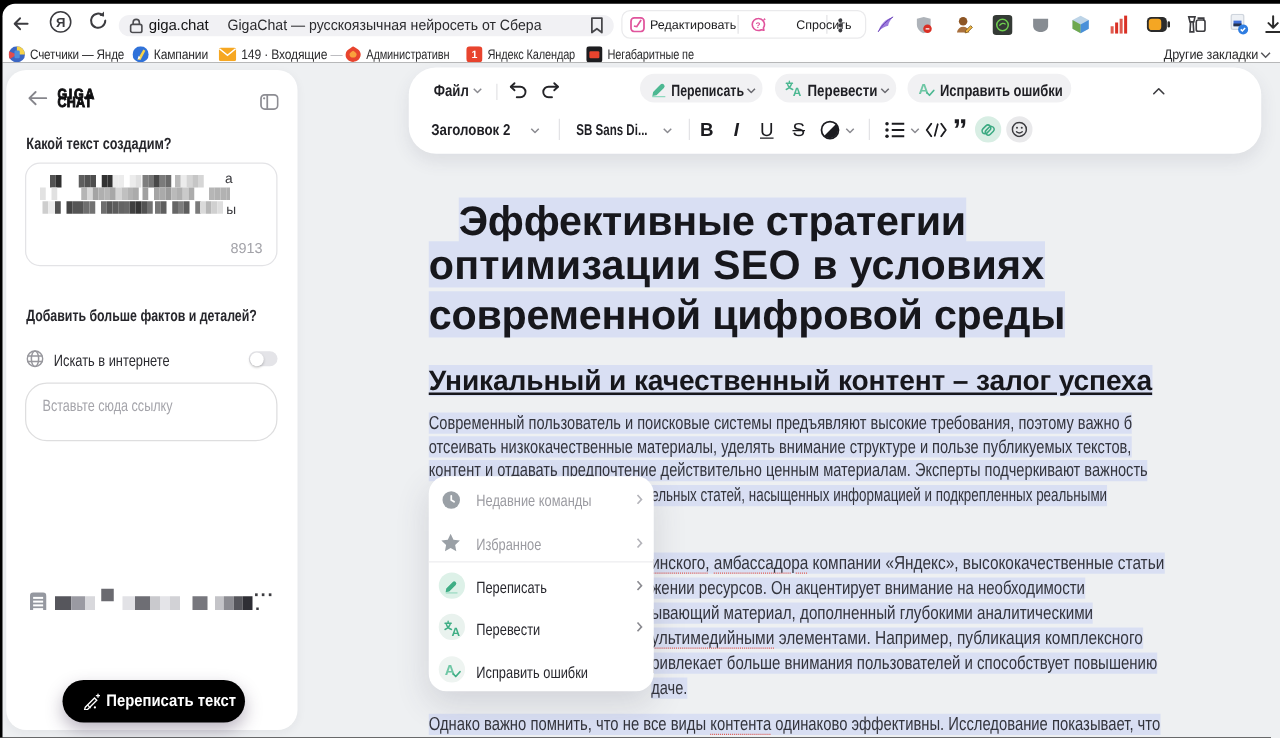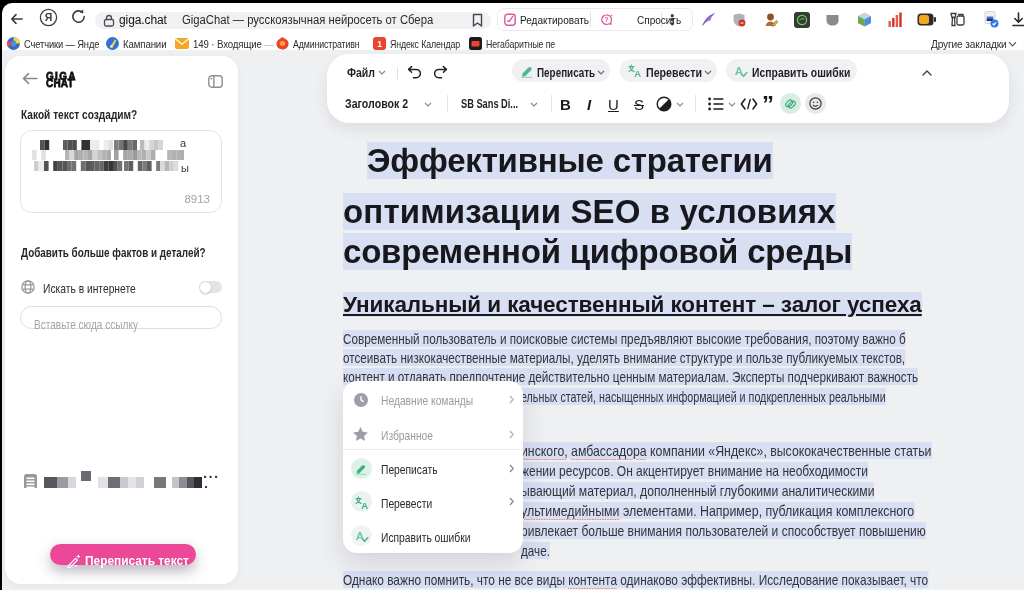--- a/index.html
+++ b/index.html
@@ -262,21 +262,21 @@
       <div class="abs" style="left:16px;top:189px;font-size:13px;font-weight:bold;color:#26262b;white-space:nowrap;transform:scaleX(.76);transform-origin:0 50%;">Добавить больше фактов и деталей?</div>
       <svg class="abs" style="left:16px;top:224px" width="14" height="14" viewBox="0 0 14 14">
           <circle cx="7" cy="7" r="6.2" stroke="#97979d" stroke-width="1.2" fill="none"></circle>
           <ellipse cx="7" cy="7" rx="2.9" ry="6.2" stroke="#97979d" stroke-width="1.2" fill="none"></ellipse>
           <path d="M1 4.8h12M1 9.2h12" stroke="#97979d" stroke-width="1.2" fill="none"></path>
         </svg>
       <div class="abs" style="left:38px;top:225px;font-size:13px;color:#2c2c31;white-space:nowrap;transform:scaleX(.79);transform-origin:0 50%;">Искать в интернете</div>
       <div class="abs" style="left:194px;top:225px;width:23px;height:12px;border-radius:6px;background:#e4e4e8;">
           <div class="abs" style="left:0.5px;top:0.5px;width:11px;height:11px;border-radius:50%;background:#fff;box-shadow:0 1px 2px rgba(0,0,0,.25);"></div>
         </div>
-      <div class="abs" style="left:15px;top:250px;width:202px;height:23px;border:1px solid #dededf;border-radius:17.5px;background:#fff;">
+      <div class="abs" style="left:15px;top:250px;width:202px;height:47px;border:1px solid #dededf;border-radius:17.5px;background:#fff;">
         <div class="abs" style="left:13px;top:10px;font-size:13px;color:#a4a4aa;white-space:nowrap;transform:scaleX(.775);transform-origin:0 50%;">Вставьте сюда ссылку</div>
       </div>
       <svg class="abs" style="left:19px;top:412px" width="186" height="20" viewBox="0 -4 186 16">
           <rect x="0" y="0" width="13" height="16" rx="2.5" fill="#9598a0"></rect>
           <rect x="2.5" y="3.5" width="8" height="1.6" fill="#fff"></rect>
           <rect x="2.5" y="6.5" width="8" height="1.6" fill="#fff"></rect>
           <rect x="2.5" y="9.5" width="8" height="1.6" fill="#fff"></rect>
           <rect x="2.5" y="12.5" width="8" height="1.6" fill="#fff"></rect>
           <rect x="57" y="-3" width="10" height="10" fill="#6a6a70"></rect>
           <rect x="20" y="3" width="13" height="11" fill="#56565c"></rect>
@@ -288,21 +288,21 @@
           <rect x="104" y="3" width="8" height="11" fill="#e4e4e8"></rect>
           <rect x="112" y="3" width="8" height="11" fill="#d2d2d6"></rect>
           <rect x="130" y="3" width="12" height="11" fill="#77777d"></rect>
           <rect x="148" y="3" width="7" height="11" fill="#c4c4c8"></rect>
           <rect x="155" y="3" width="8" height="11" fill="#8c8c92"></rect>
           <rect x="163" y="3" width="7" height="11" fill="#55555b"></rect>
           <rect x="170" y="3" width="8" height="11" fill="#2e2e34"></rect>
           <rect x="181" y="12" width="2" height="2" fill="#3c3c40"></rect>
         </svg>
       <div class="abs" style="left:198px;top:412px;font-size:15px;letter-spacing:0.5px;font-weight:bold;color:#3c3c40;">···</div>
-      <div class="abs" style="left:45px;top:488px;width:146px;height:21px;border-radius:17px;background:#ec4899;box-shadow:0 6px 14px rgba(56,41,74,.35);">
+      <div class="abs" style="left:45px;top:488px;width:146px;height:34px;border-radius:17px;background:#000000;box-shadow:0 6px 14px rgba(56,41,74,.35);">
         <svg class="abs" style="left:15px;top:10px" width="15" height="14" viewBox="0 0 15 14">
             <path d="M3.2 11.8 10.6 4.4l1.8 1.8-7.4 7.4-2.4.6z" stroke="#fff" stroke-width="1.1" fill="none"></path>
             <path d="M5 10l2.5 2.5" stroke="#fff" stroke-width="0.9"></path>
             <path d="M13.4 1.2v2.6M12.1 2.5h2.6" stroke="#fff" stroke-width="1" stroke-linecap="round"></path>
             <circle cx="10.9" cy="11.9" r="0.9" fill="#fff"></circle>
           </svg>
         <div class="abs" style="left:35px;top:9px;font-size:13.5px;font-weight:bold;color:#fff;white-space:nowrap;transform:scaleX(.88);transform-origin:0 50%;">Переписать текст</div>
       </div>
     </div>
     <div id="toolbar">
@@ -390,21 +390,21 @@
         </svg>
       <div class="abs" style="left:478px;top:39px;width:21px;height:21px;border-radius:50%;background:#e9e9eb;"></div>
       <svg class="abs" style="left:482px;top:43px" width="13" height="13" viewBox="0 0 13 13">
           <circle cx="6.5" cy="6.5" r="5.6" stroke="#3c3c40" stroke-width="1.2" fill="none"></circle>
           <circle cx="4.6" cy="5.2" r="0.8" fill="#3c3c40"></circle>
           <circle cx="8.4" cy="5.2" r="0.8" fill="#3c3c40"></circle>
           <path d="M4.2 8.4c1.4 1.2 3.2 1.2 4.6 0" stroke="#3c3c40" stroke-width="1.1" fill="none" stroke-linecap="round"></path>
         </svg>
     </div>
     <div id="content">
-      <div class="abs h1" style="top:92px;padding-left:24px;"><span>Эффективные стратегии </span></div>
+      <div class="abs h1" style="top:108px;padding-left:24px;"><span>Эффективные стратегии </span></div>
       <div class="abs h1" style="top:143.4px;letter-spacing:0.15px;"><span>оптимизации SEO в условиях </span></div>
       <div class="abs h1" style="top:182.8px;"><span>современной цифровой среды</span></div>
       <div class="abs h2" style="top:236.5px;text-decoration:underline;"><span>Уникальный и качественный контент – залог успеха</span></div>
       <div class="line" style="left:341px;top:279px;transform:scaleX(.78);transform-origin:0 0;"><span>Современный пользователь и поисковые системы предъявляют высокие требования, поэтому важно б</span></div>
       <div class="line" style="left:341px;top:298px;transform:scaleX(.78);transform-origin:0 0;"><span>отсеивать низкокачественные материалы, уделять внимание структуре и пользе публикуемых текстов,</span></div>
       <div class="line" style="left:341px;top:317px;transform:scaleX(.78);transform-origin:0 0;"><span>контент и отдавать предпочтение действительно ценным материалам. Эксперты подчеркивают важность</span></div>
       <div class="line" style="left:519px;top:337px;transform:scaleX(.715);transform-origin:0 0;"><span>ельных статей, насыщенных информацией и подкрепленных реальными</span></div>
       <div class="line" style="left:519px;top:390.5px;transform:scaleX(.82);transform-origin:0 0;"><span><u1>инского,</u1> <u1>амбассадора</u1> компании «Яндекс», высококачественные статьи</span></div>
       <div class="line" style="left:519px;top:410.5px;transform:scaleX(.80);transform-origin:0 0;"><span>жении ресурсов. Он акцентирует внимание на необходимости</span></div>
       <div class="line" style="left:519px;top:430.5px;transform:scaleX(.81);transform-origin:0 0;"><span>ывающий материал, дополненный глубокими аналитическими</span></div>

